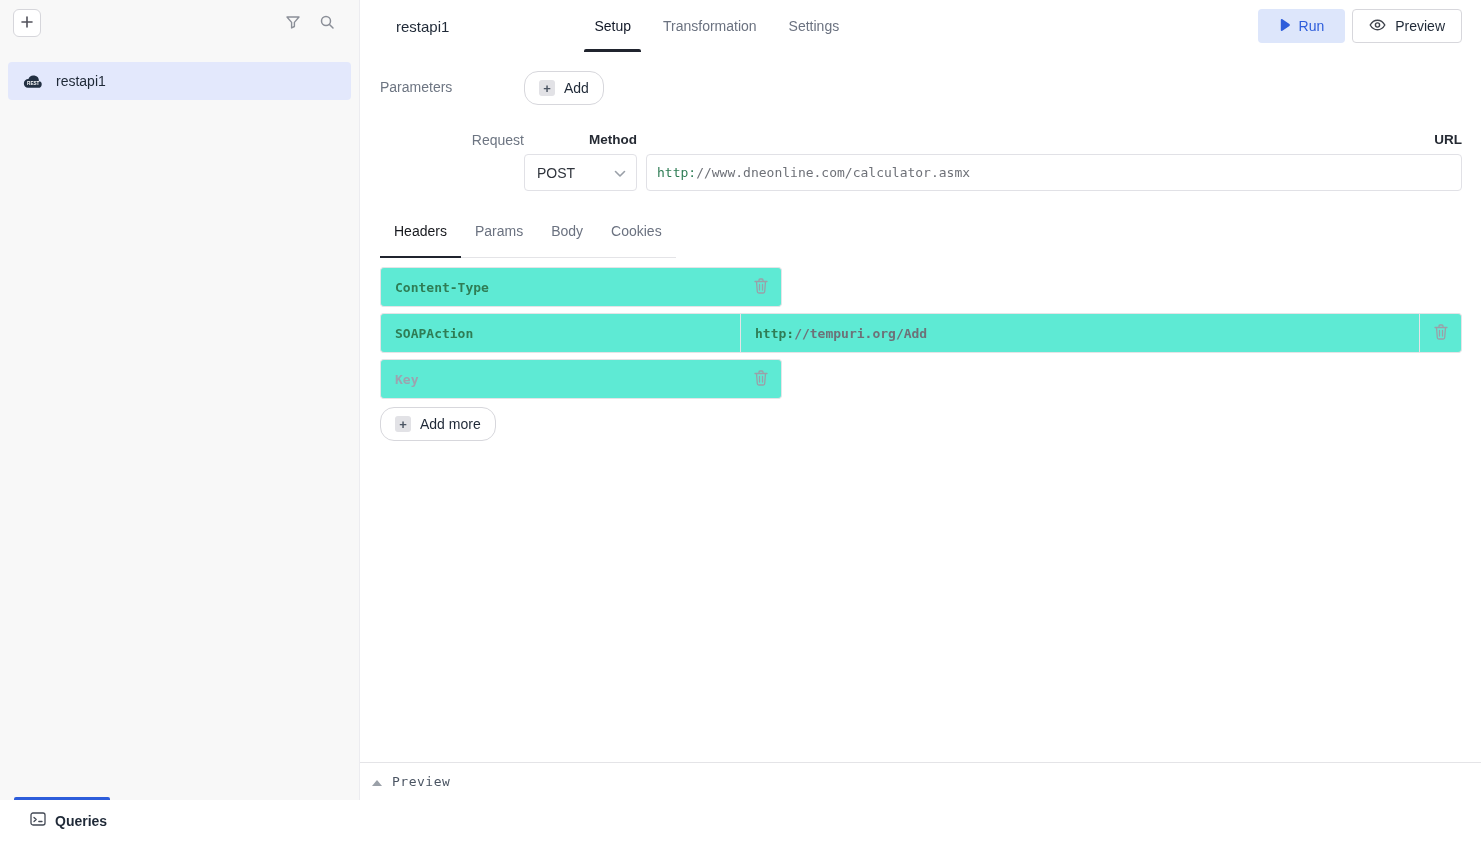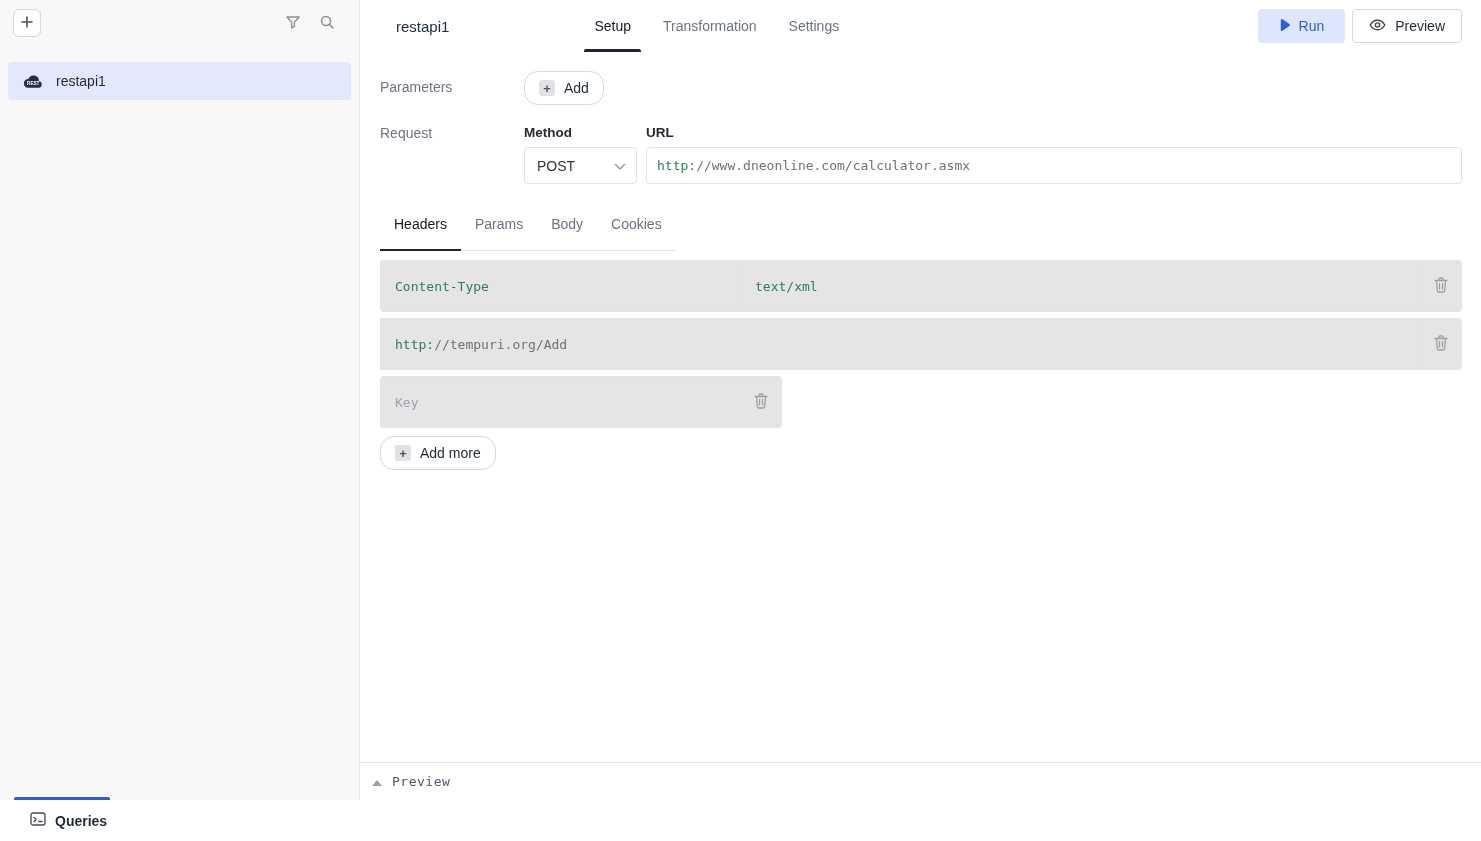--- a/index.html
+++ b/index.html
@@ -26,21 +26,21 @@
   .htab { padding:0 10px; display:flex; align-items:center; font-size:14px; color:#6b7280; position:relative; cursor:pointer; }
   .htab.active { color:#111827; font-weight:500; }
   .htab.active::after { content:""; position:absolute; left:0; right:0; bottom:0; height:3px; background:#20242e; border-radius:2px 2px 0 0; }
   .actions { margin-left:auto; display:flex; gap:7px; }
   .run-btn { height:34px; padding:12px 21px; background:#dde6fb; color:#2d5ddb; border:none; border-radius:4px; font-size:14px; font-weight:500; display:flex; align-items:center; gap:9px; cursor:pointer; }
   .preview-btn { height:34px; padding:0 16px; background:#fff; border:1px solid #d7d7dc; border-radius:4px; color:#1f2937; font-size:14px; font-weight:500; display:flex; align-items:center; gap:9px; cursor:pointer; }
 
   .content { flex:1; padding:19px 19px 0 20px; overflow:hidden; }
   .form-row { display:flex; }
   .row-label { width:144px; font-size:14px; color:#6d7582; padding-top:8px; }
-  .request-row { margin-top:20px; }
+  .request-row { margin-top:27px;text-align:right; }
   .request-row .row-label { padding-top:0; }
 
   .add-btn { height:34px; padding:0 14px; display:inline-flex; align-items:center; gap:9px; background:#fff; border:1px solid #d7d7dc; border-radius:14px; font-size:14px; color:#1f2937; font-weight:500; cursor:pointer; }
   .plus-box { width:16px; height:16px; background:#e2e2e6; border-radius:3px; color:#4b5563; display:flex; align-items:center; justify-content:center; font-weight:600; font-size:13px; line-height:1; }
   .plus-box::before { content:"+"; }
 
   .field-label { font-size:13.5px; font-weight:600; color:#252a33; margin-bottom:7px; }
   .method-group { width:113px; }
   .select { height:37px; border:1px solid #e1e1e6; border-radius:4px; background:#fff; display:flex; align-items:center; justify-content:space-between; padding:0 10px 0 12px; font-size:14px; color:#30353d; font-weight:500; cursor:pointer; }
   .url-group { flex:1; margin-left:9px; }
@@ -49,21 +49,21 @@
   .code-green { color:#2f7d55; }
   .code-gray { color:#6e7178; }
 
   .subtabs { margin-top:32px; display:flex; border-bottom:1px solid #e4e4e7; width:max-content; }
   .subtab { padding:0 14px; height:34px; display:flex; font-size:14px; color:#6b7280; position:relative; cursor:pointer; }
   .subtab.active { color:#16181d; font-weight:500; }
   .subtab.active::after { content:""; position:absolute; left:0; right:0; bottom:-1px; height:2px; background:#20242e; }
 
   .hrow { display:flex; margin-top:6px; }
   .hrow.first { margin-top:9px; }
-  .hcell { border:1px solid #e4e4e7; background:#e5e5e5; height:52px; display:flex; align-items:center; padding:0 14px; }
+  .hcell { border:1px solid #e4e4e7; background:#5eead4; height:40px; display:flex; align-items:center; padding:0 14px;font-weight:bold; }
   .hkey { width:360px; border-right:none; border-radius:4px 0 0 4px; }
   .hval { flex:1; border-radius:0; }
   .htrash { width:42px; border-left:none; border-radius:0 4px 4px 0; justify-content:center; padding:0; cursor:pointer; }
   input.hcell { outline:none; }
   input.hcell::placeholder { color:#9ca3af; }
   .add-more-wrap { margin-top:8px; }
 
   .preview-footer { flex:0 0 38px; border-top:1px solid #e4e4e7; display:flex; align-items:center; gap:10px; padding:0 12px; font-family:"DejaVu Sans Mono","Liberation Mono",monospace; font-size:13px; color:#4b5563; letter-spacing:0.5px; cursor:pointer; }
 
   
@@ -194,35 +194,34 @@
         </div>
         <div class="subtab">
           <span>Cookies</span>
         </div>
       </div>
 
       <div class="hrow first">
         <div class="hcell hkey code">
           <span class="code-green">Content-Type</span>
         </div>
-        <div class="hcell hval code">
-          <span class="code-green">text/xml</span>
-            <span class="code-gray"></span>
-        </div>
         <button class="hcell htrash">
           <span>
             <svg width="14" height="16" viewBox="0 0 14 16" fill="none" stroke="#9aa0a8" stroke-width="1.3">
                 <path d="M1 3.5h12M5 3.5V2a1 1 0 0 1 1-1h2a1 1 0 0 1 1 1v1.5M2.5 3.5l.8 10A1.5 1.5 0 0 0 4.8 15h4.4a1.5 1.5 0 0 0 1.5-1.5l.8-10" stroke-linecap="round"></path>
                 <path d="M5.5 6.5v5.5M8.5 6.5v5.5" stroke-linecap="round"></path>
               </svg>
           </span>
         </button>
       </div>
 
       <div class="hrow">
+        <div class="hcell hkey code">
+          <span class="code-green">SOAPAction</span>
+        </div>
         <div class="hcell hval code">
           <span class="code-green">http:</span>
             <span class="code-gray">//tempuri.org/Add</span>
         </div>
         <button class="hcell htrash">
           <span>
             <svg width="14" height="16" viewBox="0 0 14 16" fill="none" stroke="#9aa0a8" stroke-width="1.3">
                 <path d="M1 3.5h12M5 3.5V2a1 1 0 0 1 1-1h2a1 1 0 0 1 1 1v1.5M2.5 3.5l.8 10A1.5 1.5 0 0 0 4.8 15h4.4a1.5 1.5 0 0 0 1.5-1.5l.8-10" stroke-linecap="round"></path>
                 <path d="M5.5 6.5v5.5M8.5 6.5v5.5" stroke-linecap="round"></path>
               </svg>

